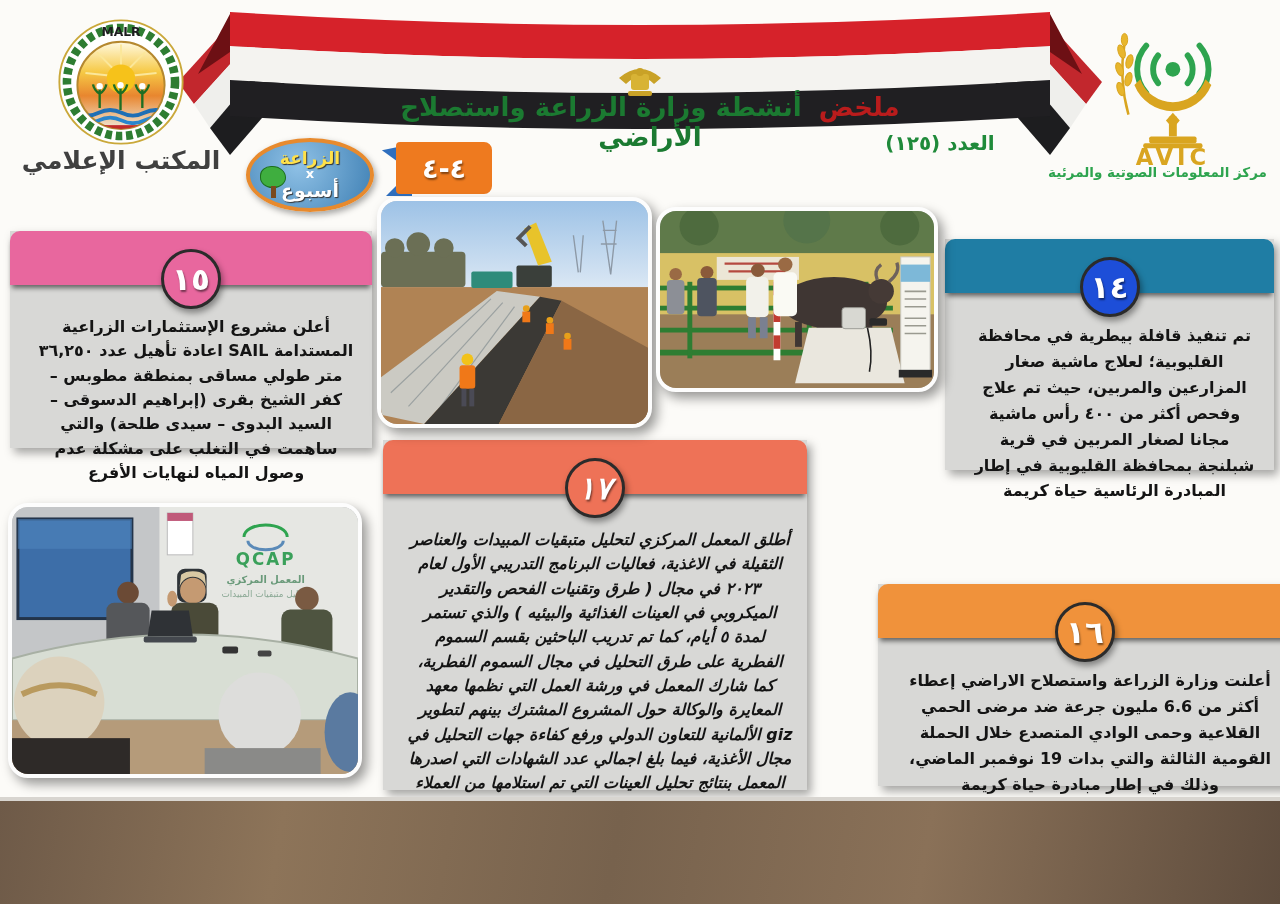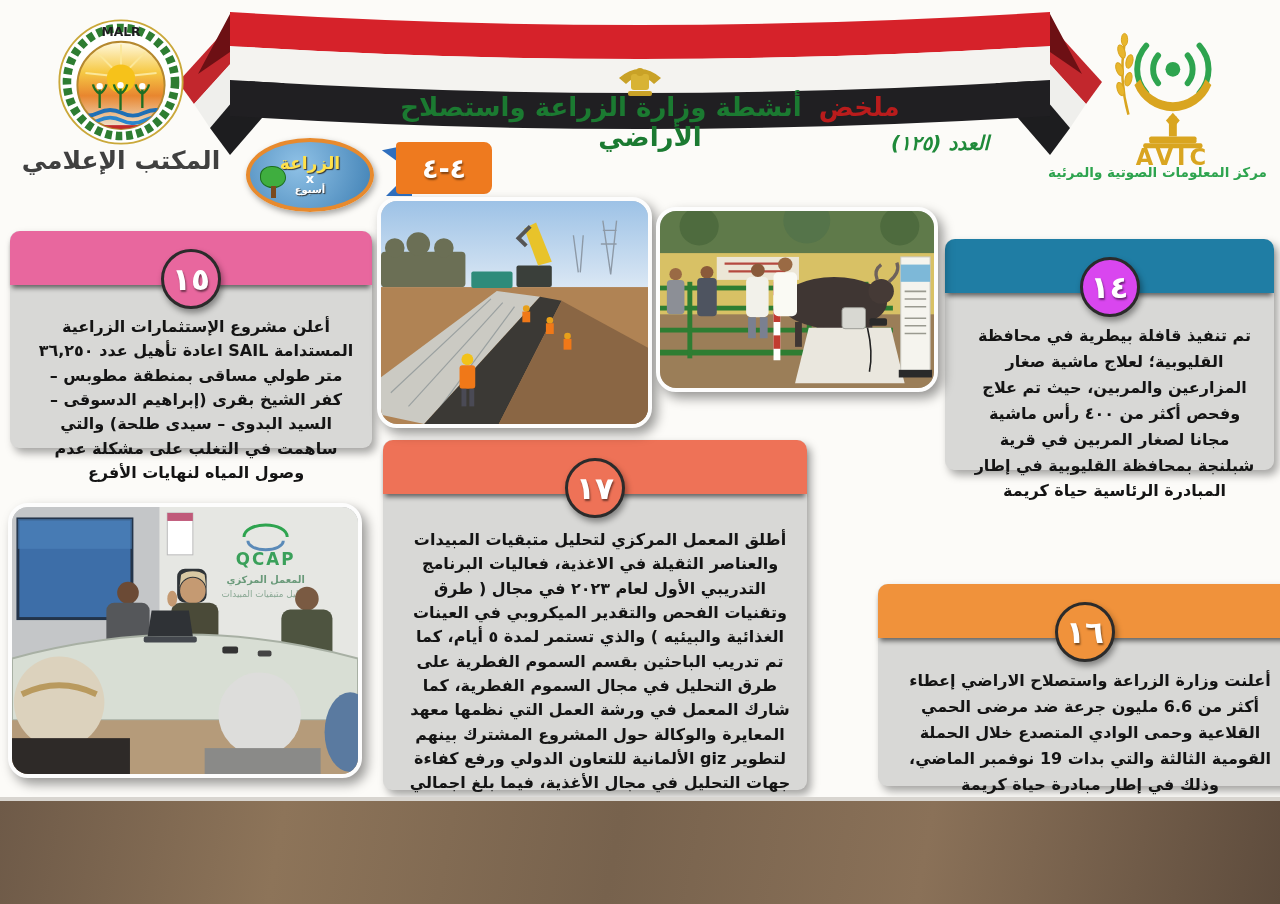--- a/index.html
+++ b/index.html
@@ -14,58 +14,58 @@
   .avic-logo{position:absolute;left:1088px;top:18px;width:150px;height:148px;}
   .avic-caption{position:absolute;left:1035px;top:164px;width:245px;text-align:center;
     font-size:13.5px;font-weight:bold;color:#2ea44f;direction:rtl;}
   .main-title{position:absolute;left:400px;top:92px;width:500px;text-align:center;direction:rtl;
     font-size:26px;font-weight:bold;}
   .main-title .hl{color:#b91c1c;margin-left:8px;}
   .main-title .rest{color:#1b7a31;}
   .date-range{position:absolute;left:520px;top:138px;width:260px;text-align:center;direction:rtl;
     font-size:17px;font-weight:bold;color:#e01414;}
   .issue-label{position:absolute;left:855px;top:131px;width:170px;text-align:center;direction:rtl;
-    font-size:20px;font-weight:bold;color:#1f8a3a;font-style:italic;}
+    font-size:20px;font-weight:bold;color:#1f8a3a;}
 
   .weekly-badge{position:absolute;left:246px;top:138px;width:128px;height:74px;border-radius:50%;
     background:radial-gradient(circle at 40% 35%, #8fc1e6, #3f80b4);
     border:4px solid #e78a2e;box-shadow:2px 3px 6px rgba(0,0,0,.35);
     display:flex;flex-direction:column;align-items:center;justify-content:center;line-height:1.02;}
   .weekly-badge .l1{color:#ffe14a;font-size:17px;font-weight:bold;text-shadow:1px 1px 1px #333;}
   .weekly-badge .l2{color:#fff;font-size:13px;font-weight:bold;}
-  .weekly-badge .l3{color:#fff;font-size:10px;font-weight:bold;text-shadow:1px 1px 1px #333;}
+  .weekly-badge .l3{color:#fff;font-size:19px;font-weight:bold;text-shadow:1px 1px 1px #333;}
   .badge-tree{position:absolute;left:10px;bottom:10px;width:26px;height:32px;}
   .badge-tree .crown{position:absolute;left:0;top:0;width:26px;height:22px;background:#3fae3f;
     border-radius:45% 55% 50% 50%;border:1px solid #1c6e1c;}
   .badge-tree .trunk{position:absolute;left:11px;top:20px;width:5px;height:12px;background:#7a4a1e;}
 
   .page-ribbon{position:absolute;left:384px;top:142px;width:108px;height:50px;}
   .page-ribbon .fold{position:absolute;left:0;top:6px;width:0;height:0;
     border-top:22px solid #2f6fbe;border-left:20px solid transparent;transform:rotate(-12deg);}
   .page-ribbon .fold2{position:absolute;left:2px;bottom:-4px;width:0;height:0;
     border-bottom:26px solid #2f6fbe;border-left:26px solid transparent;}
   .page-ribbon .band{position:absolute;left:12px;top:0;width:96px;height:52px;background:#ee7a1f;
     border-radius:4px 8px 8px 4px;display:flex;align-items:center;justify-content:center;
     color:#fff;font-size:27px;font-weight:bold;text-shadow:1px 2px 2px rgba(0,0,0,.45);}
 
   
-  .card{position:absolute;background:#d8d8d6;border-radius:9px;
+  .card{position:absolute;background:#d8d8d6;border-radius:0;
     box-shadow:4px 5px 9px rgba(0,0,0,.35);}
   .card-header{height:54px;border-radius:10px 10px 0 0;
     box-shadow:0 5px 5px -2px rgba(0,0,0,.55);}
   .card-num{position:absolute;left:50%;top:18px;transform:translateX(-50%);
     width:60px;height:60px;border-radius:50%;border:3px solid #2b2b2b;
     display:flex;align-items:center;justify-content:center;z-index:2;
     color:#fff;font-size:31px;font-weight:bold;text-shadow:1px 2px 2px rgba(0,0,0,.5);
     box-shadow:2px 4px 6px rgba(0,0,0,.4);}
   .card-body{padding:30px 14px 10px 24px;direction:rtl;text-align:center;
     font-size:16px;font-weight:bold;color:#141414;line-height:1.52;}
   #card-15{left:10px;top:231px;width:362px;height:217px;}
   #card-14{left:945px;top:239px;width:329px;height:231px;}
-  #card-17{left:383px;top:440px;width:424px;height:350px;}
+  #card-17{left:383px;top:440px;width:424px;height:350px;font-style:italic;}
   #card-16{left:878px;top:584px;width:414px;height:202px;}
   #card-17 .card-body{padding-top:34px;}
   #card-16 .card-body,#card-14 .card-body{line-height:1.62;}
 
   
   .photo{position:absolute;border:4px solid #fdfdfd;border-radius:20px;overflow:hidden;
     box-shadow:5px 6px 12px rgba(0,0,0,.4);background:#ccc;}
   #photo-canal{left:377px;top:197px;width:275px;height:231px;z-index:3;}
   #photo-vet{left:656px;top:207px;width:282px;height:185px;z-index:3;}
   #photo-meeting{left:8px;top:503px;width:354px;height:275px;text-align:right;}
@@ -199,21 +199,21 @@
   </div>
 
   <div class="card" id="card-15">
     <div class="card-header" style="background-color: rgb(232, 103, 158);"></div>
     <div class="card-num" style="background-color: rgb(232, 103, 158);">١٥</div>
     <div class="card-body">أعلن مشروع الإستثمارات الزراعية المستدامة SAIL اعادة تأهيل عدد ٣٦,٢٥٠ متر طولي مساقى بمنطقة مطوبس – كفر الشيخ بقرى (إبراهيم الدسوقى – السيد البدوى – سيدى طلحة) والتي ساهمت في التغلب على مشكلة عدم وصول المياه لنهايات الأفرع</div>
   </div>
 
   <div class="card" id="card-14">
     <div class="card-header" style="background-color: rgb(31, 125, 164);"></div>
-    <div class="card-num" style="background-color: #d946ef;">١٤</div>
+    <div class="card-num" style="background-color: #1d4ed8;">١٤</div>
     <div class="card-body">تم تنفيذ قافلة بيطرية في محافظة القليوبية؛ لعلاج ماشية صغار المزارعين والمربين، حيث تم علاج وفحص أكثر من ٤٠٠ رأس ماشية مجانا لصغار المربين في قرية شبلنجة بمحافظة القليوبية في إطار المبادرة الرئاسية حياة كريمة</div>
   </div>
 
   <div class="card" id="card-17">
     <div class="card-header" style="background-color: rgb(238, 114, 87);"></div>
     <div class="card-num" style="background-color: rgb(238, 114, 87);">١٧</div>
     <div class="card-body">أطلق المعمل المركزي لتحليل متبقيات المبيدات والعناصر الثقيلة في الاغذية، فعاليات البرنامج التدريبي الأول لعام ٢٠٢٣ في مجال ( طرق وتقنيات الفحص والتقدير الميكروبي في العينات الغذائية والبيئيه ) والذي تستمر لمدة ٥ أيام، كما تم تدريب الباحثين بقسم السموم الفطرية على طرق التحليل في مجال السموم الفطرية، كما شارك المعمل في ورشة العمل التي نظمها معهد المعايرة والوكالة حول المشروع المشترك بينهم لتطوير giz الألمانية للتعاون الدولي ورفع كفاءة جهات التحليل في مجال الأغذية، فيما بلغ اجمالي عدد الشهادات التي اصدرها المعمل بنتائج تحليل العينات التي تم استلامها من العملاء خلال هذا الاسبوع حوالي، ٧٦٠٠ شهادة</div>
   </div>
 
   <div class="card" id="card-16">

